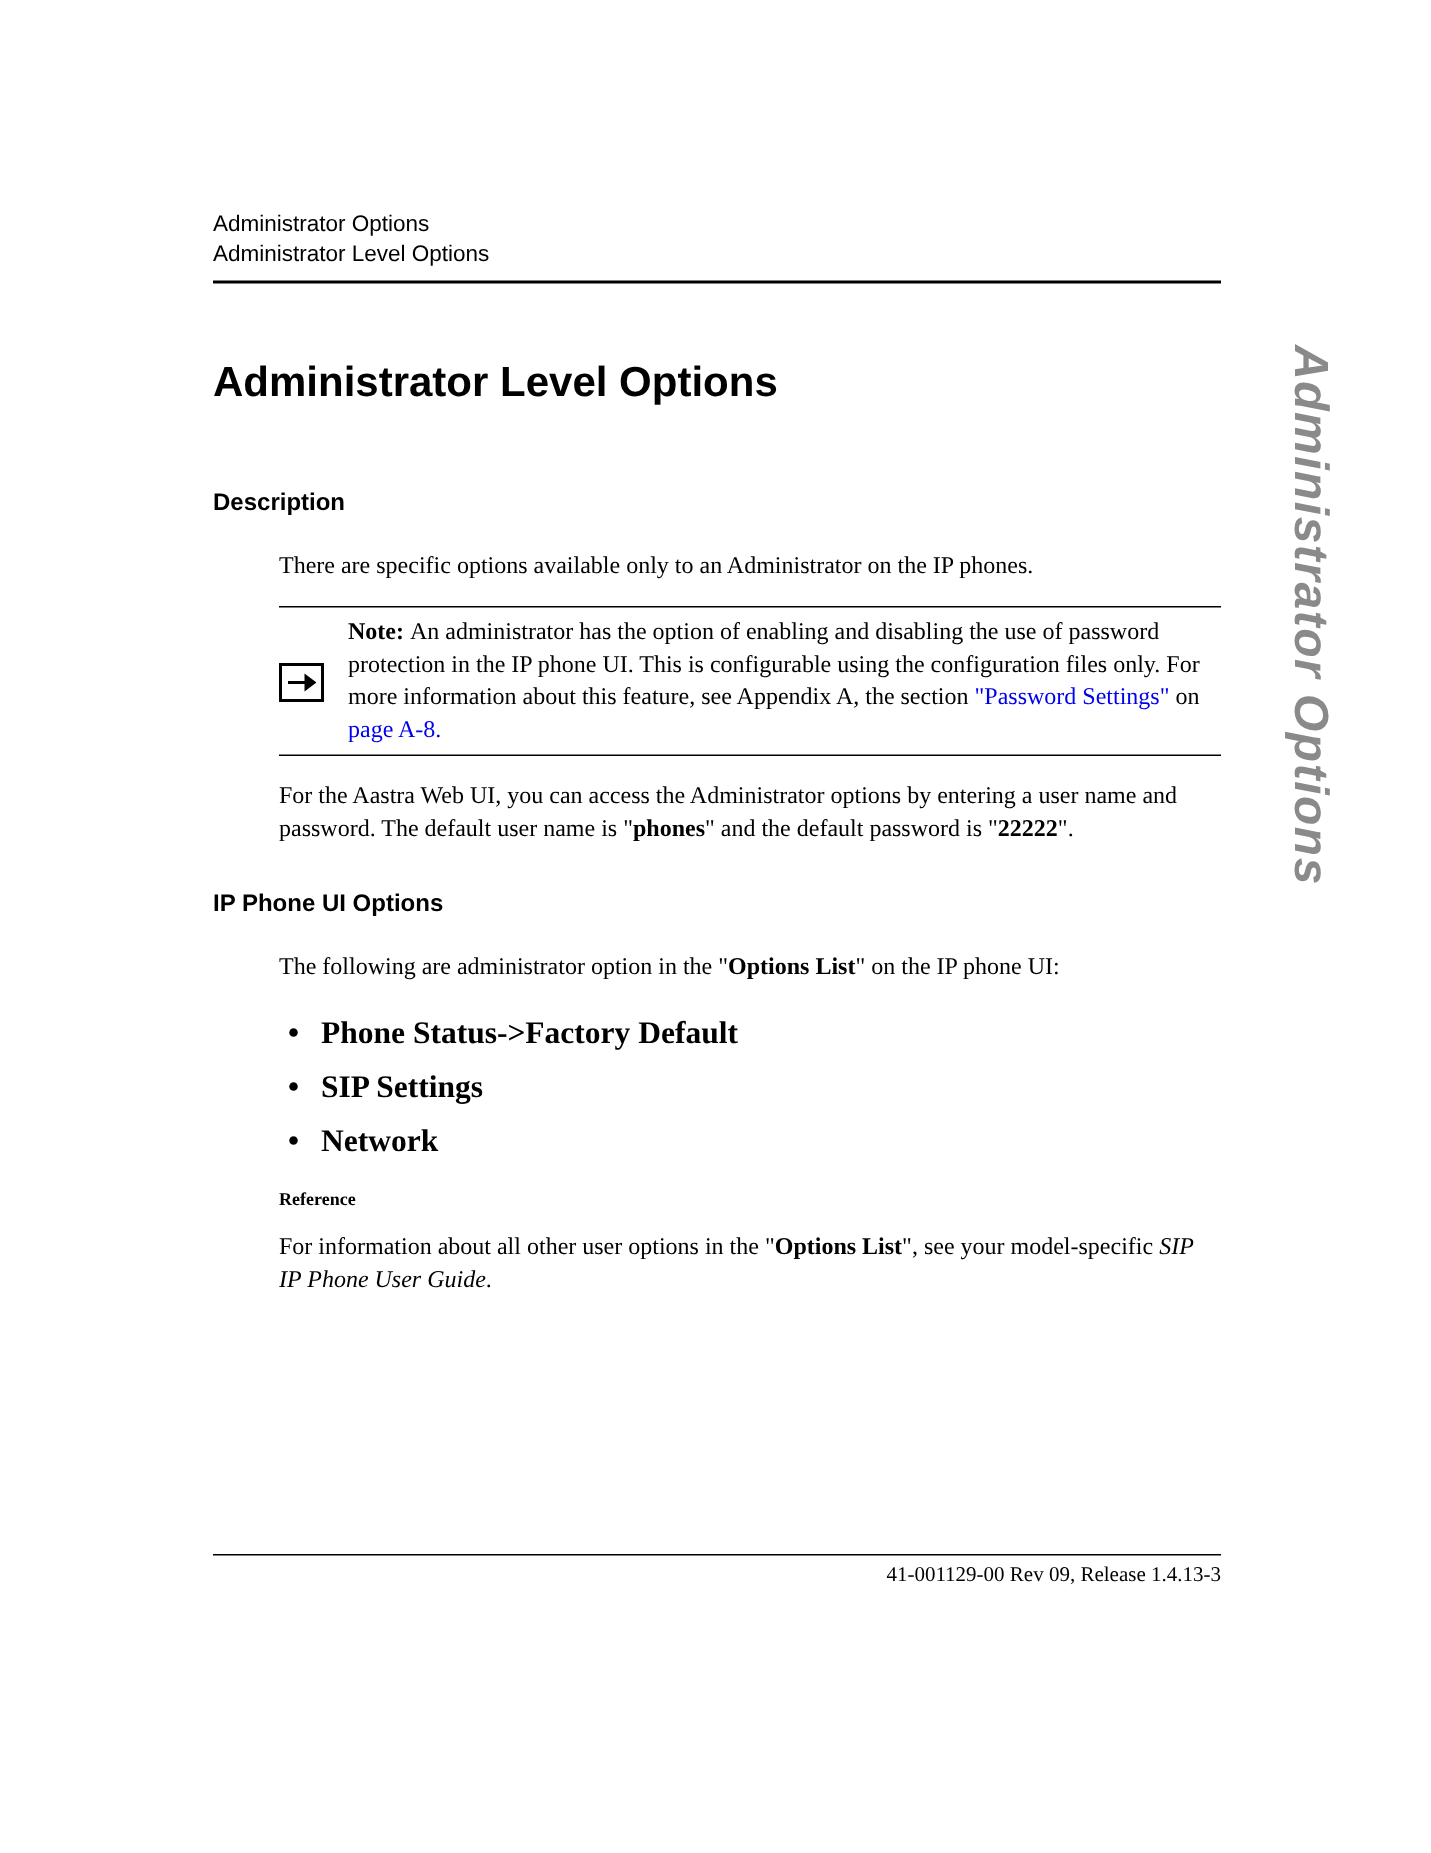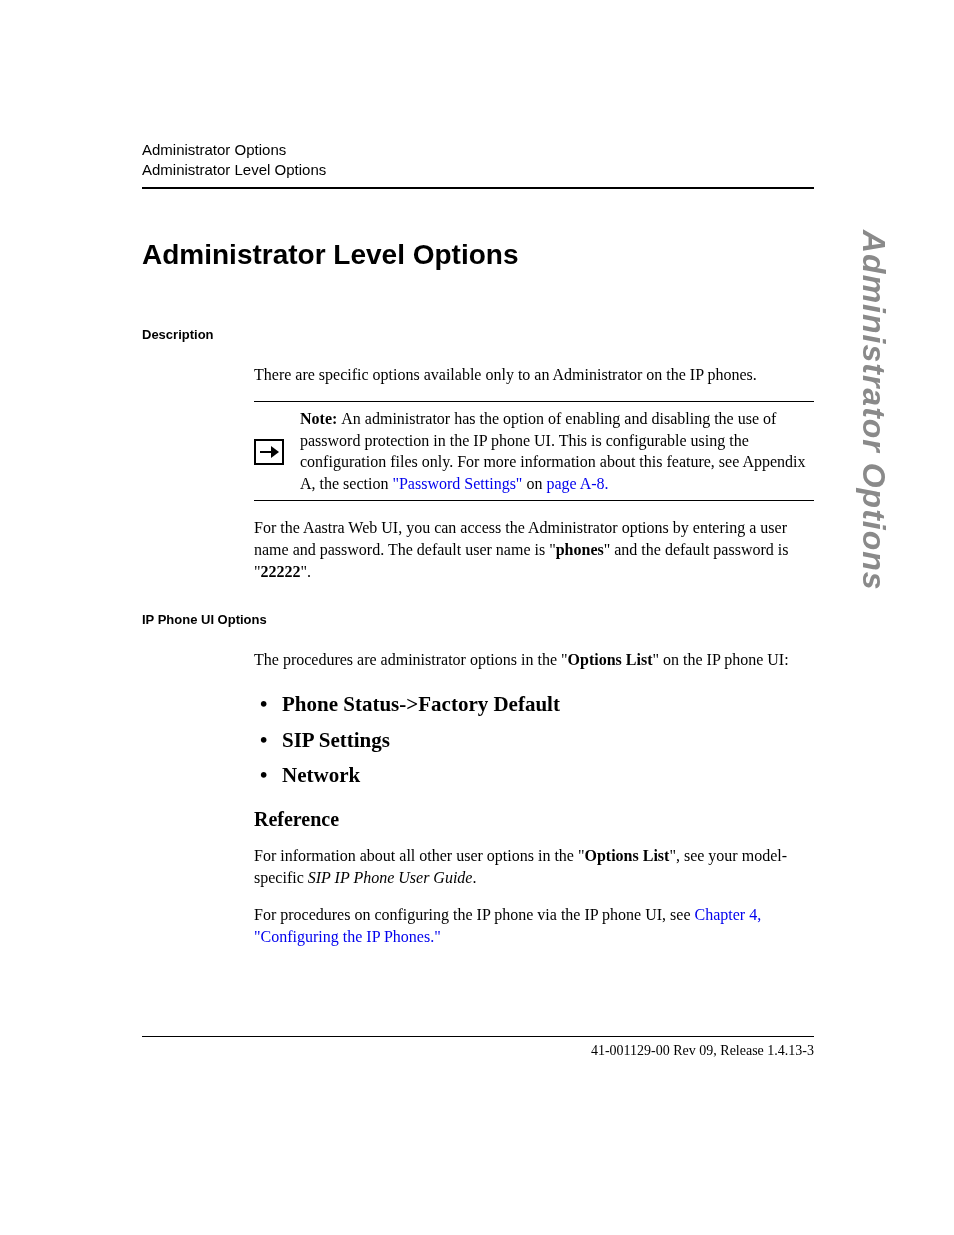--- a/index.html
+++ b/index.html
@@ -30,25 +30,25 @@
   }
   .h1 {
     font-family: Arial, Helvetica, sans-serif;
     font-weight: bold;
     font-size: 28px;
     margin-bottom: 56px;
   }
   .h2 {
     font-family: Arial, Helvetica, sans-serif;
     font-weight: bold;
-    font-size: 13px;
+    font-size: 16px;
     margin-bottom: 22px;
   }
   .body-indent {
-    margin-left: 112px;
+    margin-left: 44px;
   }
   .para {
     font-size: 16px;
     line-height: 1.35;
     margin-bottom: 16px;
   }
   .bold { font-weight: bold; }
   .italic { font-style: italic; }
   .note-wrap {
     border-top: 1.5px solid #000;
@@ -87,21 +87,21 @@
     position: relative;
     padding-left: 28px;
   }
   ul.opts li::before {
     content: "•";
     position: absolute;
     left: 6px;
     font-weight: bold;
   }
   .ref-head {
-    font-size: 20px;
+    font-size: 12px;
     font-weight: bold;
     margin-bottom: 14px;
   }
   .side-tab {
     position: absolute;
     right: 62px;
     top: 230px;
     font-family: Arial, Helvetica, sans-serif;
     font-style: italic;
     font-weight: bold;
@@ -161,38 +161,35 @@
 
     <p class="para">
       <span>For the Aastra Web UI, you can access the Administrator options by entering a user name and password. The default user name is "</span><span class="bold">phones</span><span>" and the default password is "</span><span class="bold">22222</span><span>".</span>
     </p>
   </div>
 
   <div class="h2 section-gap">IP Phone UI Options</div>
 
   <div class="body-indent">
     <p class="para">
-      <span>The procedures are administrator options in the "</span><span class="bold">Options List</span><span>" on the IP phone UI:</span>
+      <span>The following are administrator option in the "</span><span class="bold">Options List</span><span>" on the IP phone UI:</span>
     </p>
 
     <ul class="opts">
       <li>Phone Status-&gt;Factory Default</li>
       <li>SIP Settings</li>
       <li>Network</li>
     </ul>
 
     <div class="ref-head">Reference</div>
 
     <p class="para">
       <span>For information about all other user options in the "</span><span class="bold">Options List</span><span>", see your model-specific </span><span class="italic">SIP IP Phone User Guide</span><span>.</span>
     </p>
 
-    <p class="para">
-      <span>For procedures on configuring the IP phone via the IP phone UI, see </span><span class="link">Chapter 4, "Configuring the IP Phones."</span>
-    </p>
   </div>
 
 </div>
 
 <div class="side-tab">Administrator Options</div>
 
 <div class="footer">
   <hr class="footer-rule">
   <div class="footer-row">
     <span>41-001129-00 Rev 09, Release 1.4.1</span>

